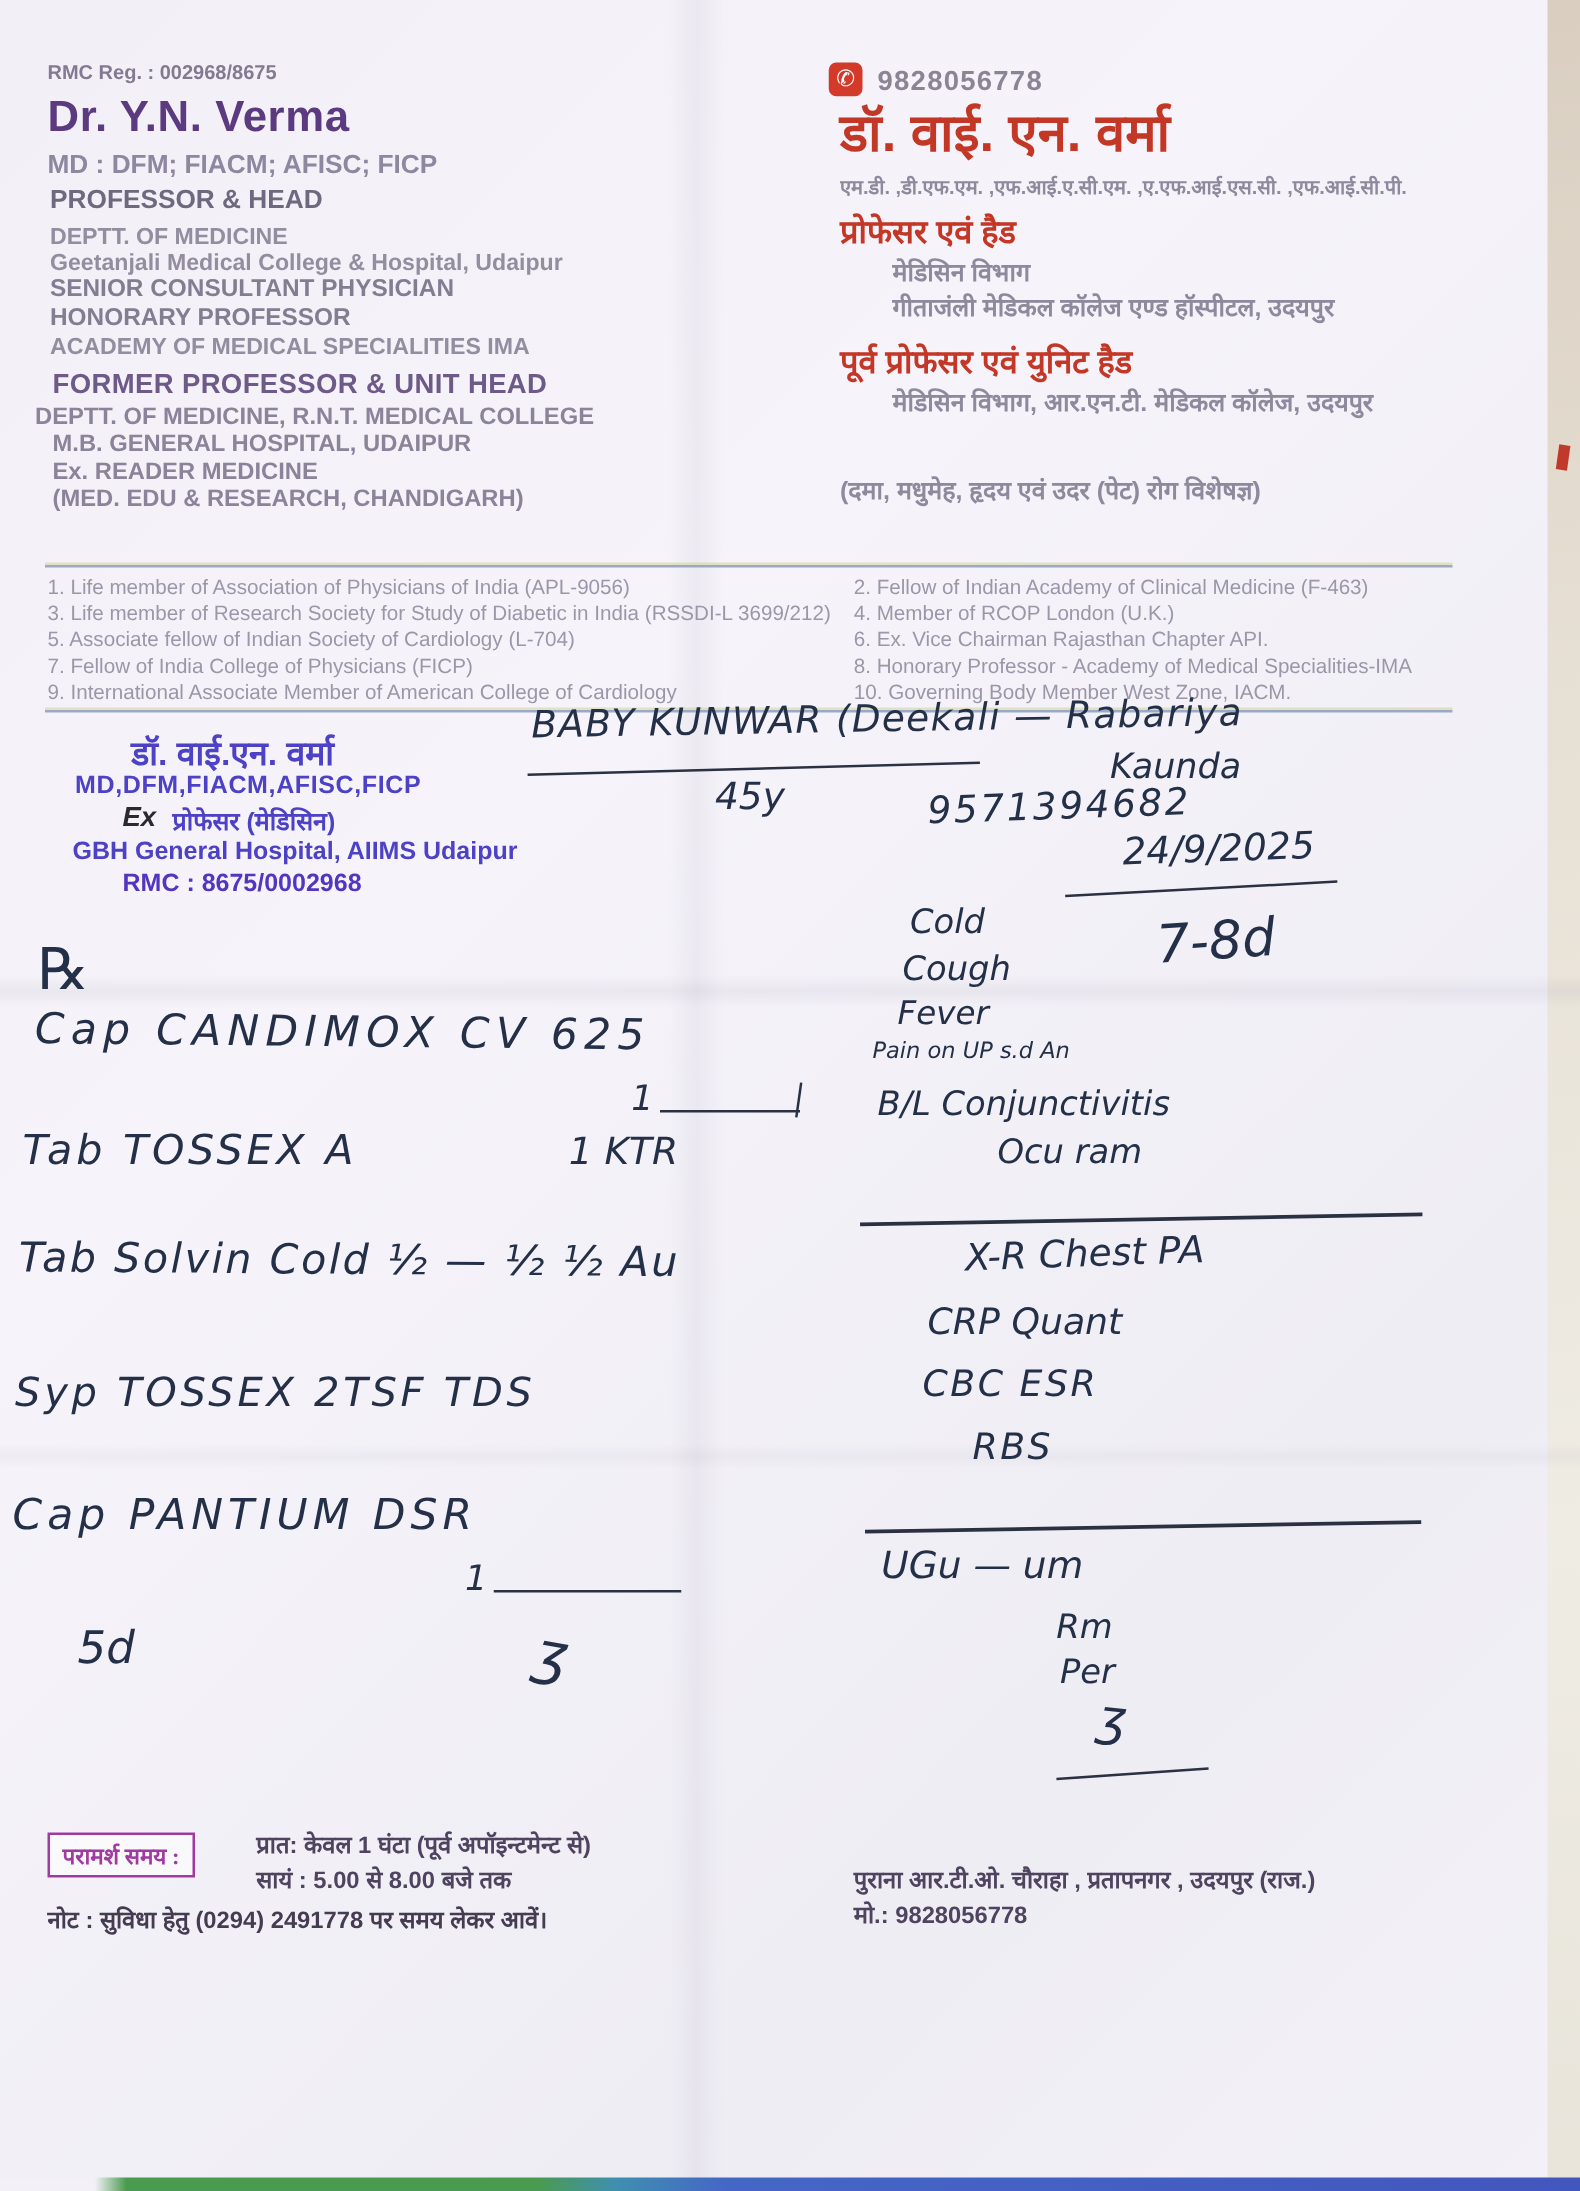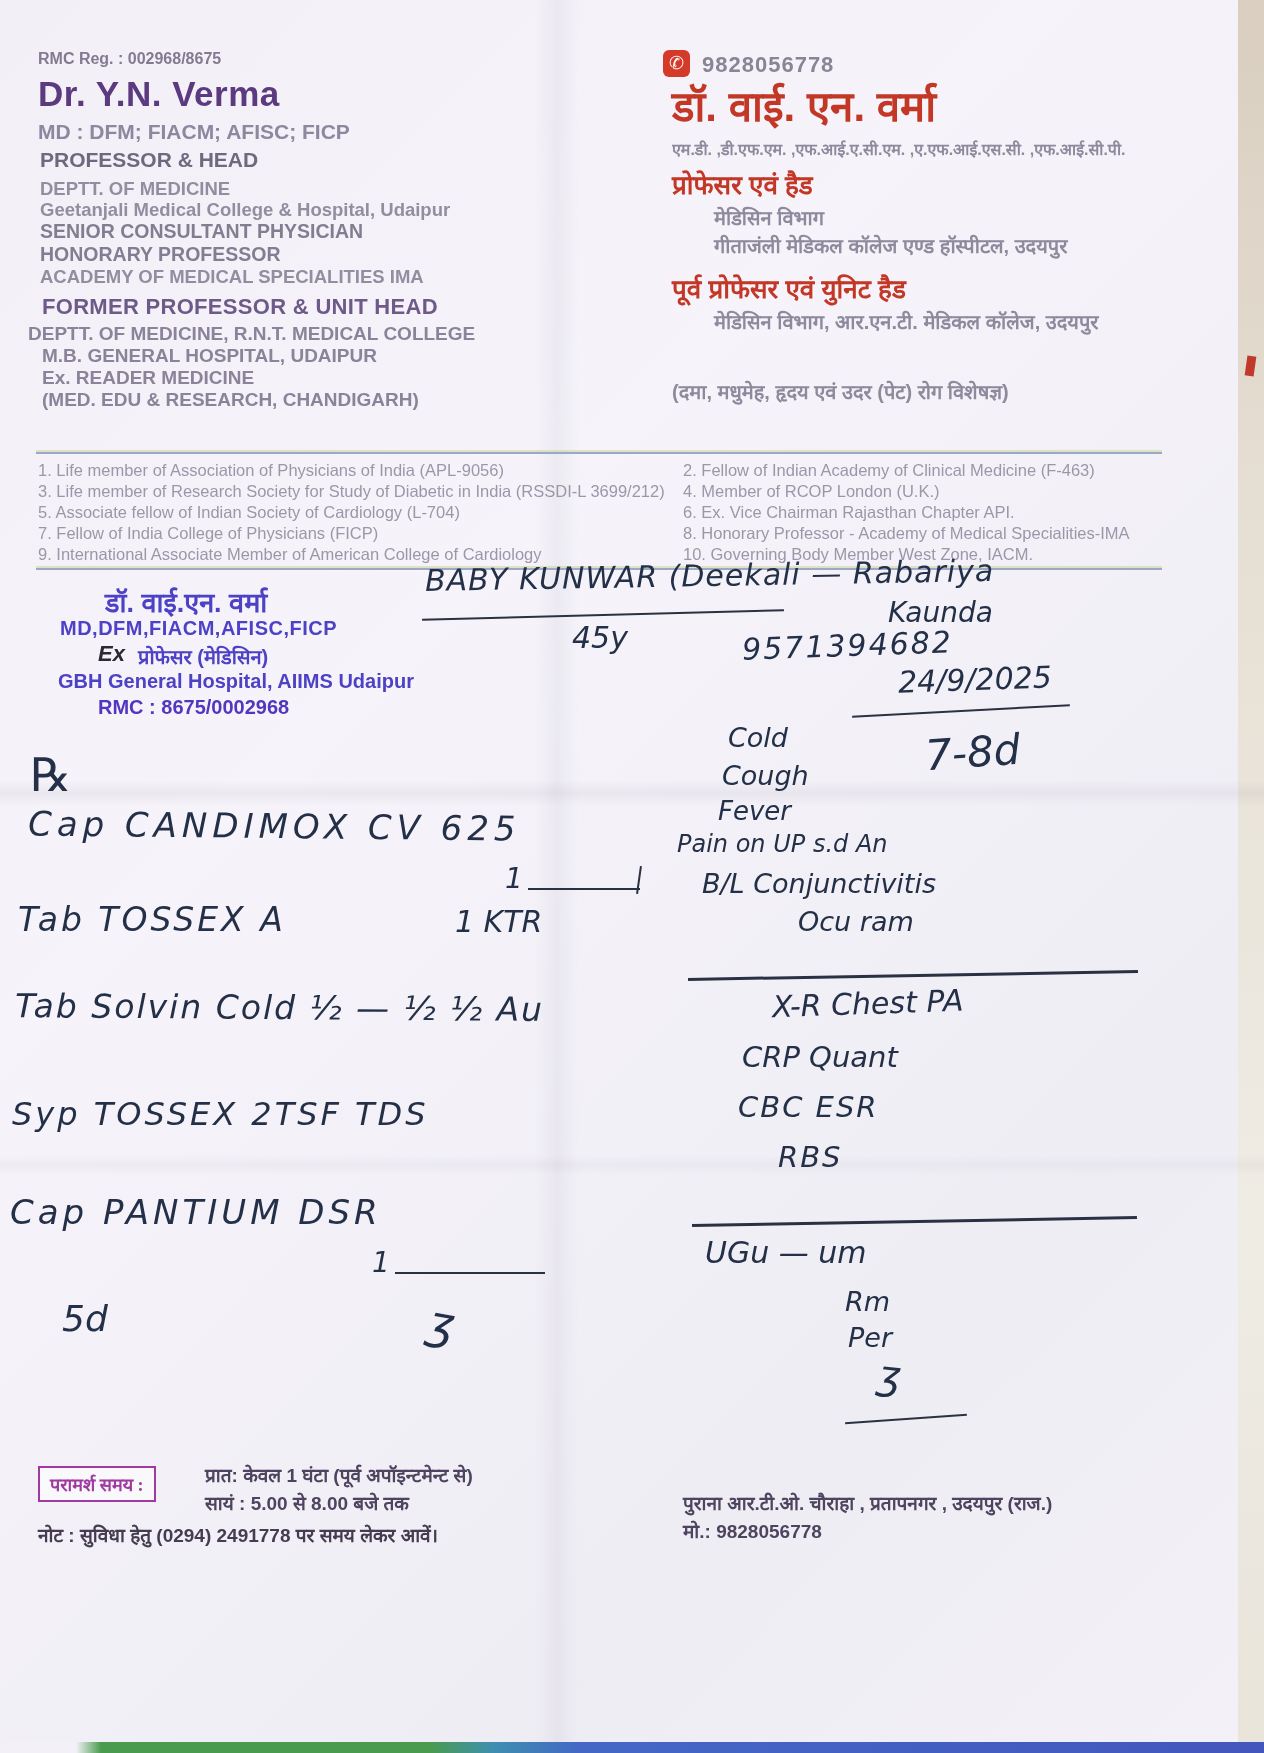--- a/index.html
+++ b/index.html
@@ -107,21 +107,21 @@
   <div class="abs hw" style="left:888px;top:596px;font-size:28px;">Kaunda</div>
   <div class="abs ink" style="left:422px;top:614px;width:362px;transform:rotate(-1.5deg);"></div>
   <div class="abs hw" style="left:572px;top:620px;font-size:30px;">45y</div>
   <div class="abs hw" style="left:742px;top:628px;font-size:30px;letter-spacing:2px;transform:rotate(-2deg);">9571394682</div>
   <div class="abs hw" style="left:898px;top:662px;font-size:30px;transform:rotate(-2deg);">24/9/2025</div>
   <div class="abs ink" style="left:852px;top:710px;width:218px;transform:rotate(-3deg);"></div>
 
   <div class="abs hw" style="left:728px;top:722px;font-size:27px;">Cold</div>
   <div class="abs hw" style="left:722px;top:760px;font-size:27px;">Cough</div>
   <div class="abs hw" style="left:718px;top:796px;font-size:26px;">Fever</div>
-  <div class="abs hw" style="left:677px;top:830px;font-size:24px;">Pain on UP s.d An</div>
+  <div class="abs hw" style="left:698px;top:830px;font-size:18px;">Pain on UP s.d An</div>
   <div class="abs hw" style="left:702px;top:868px;font-size:27px;">B/L Conjunctivitis</div>
   <div class="abs hw" style="left:798px;top:906px;font-size:27px;">Ocu ram</div>
   <div class="abs hw" style="left:925px;top:728px;font-size:42px;transform:rotate(-4deg);">7-8d</div>
 
   <div class="abs hw" style="left:30px;top:748px;font-size:46px;">℞</div>
 
   <div class="abs hw" style="left:28px;top:806px;font-size:34px;letter-spacing:5px;transform:rotate(.6deg);">Cap CANDIMOX CV 625</div>
   <div class="abs hw" style="left:505px;top:862px;font-size:28px;">1</div>
   <div class="abs ink" style="left:528px;top:888px;width:112px;"></div>
   <div class="abs ink" style="left:638px;top:866px;width:2px;height:28px;transform:rotate(8deg);"></div>

